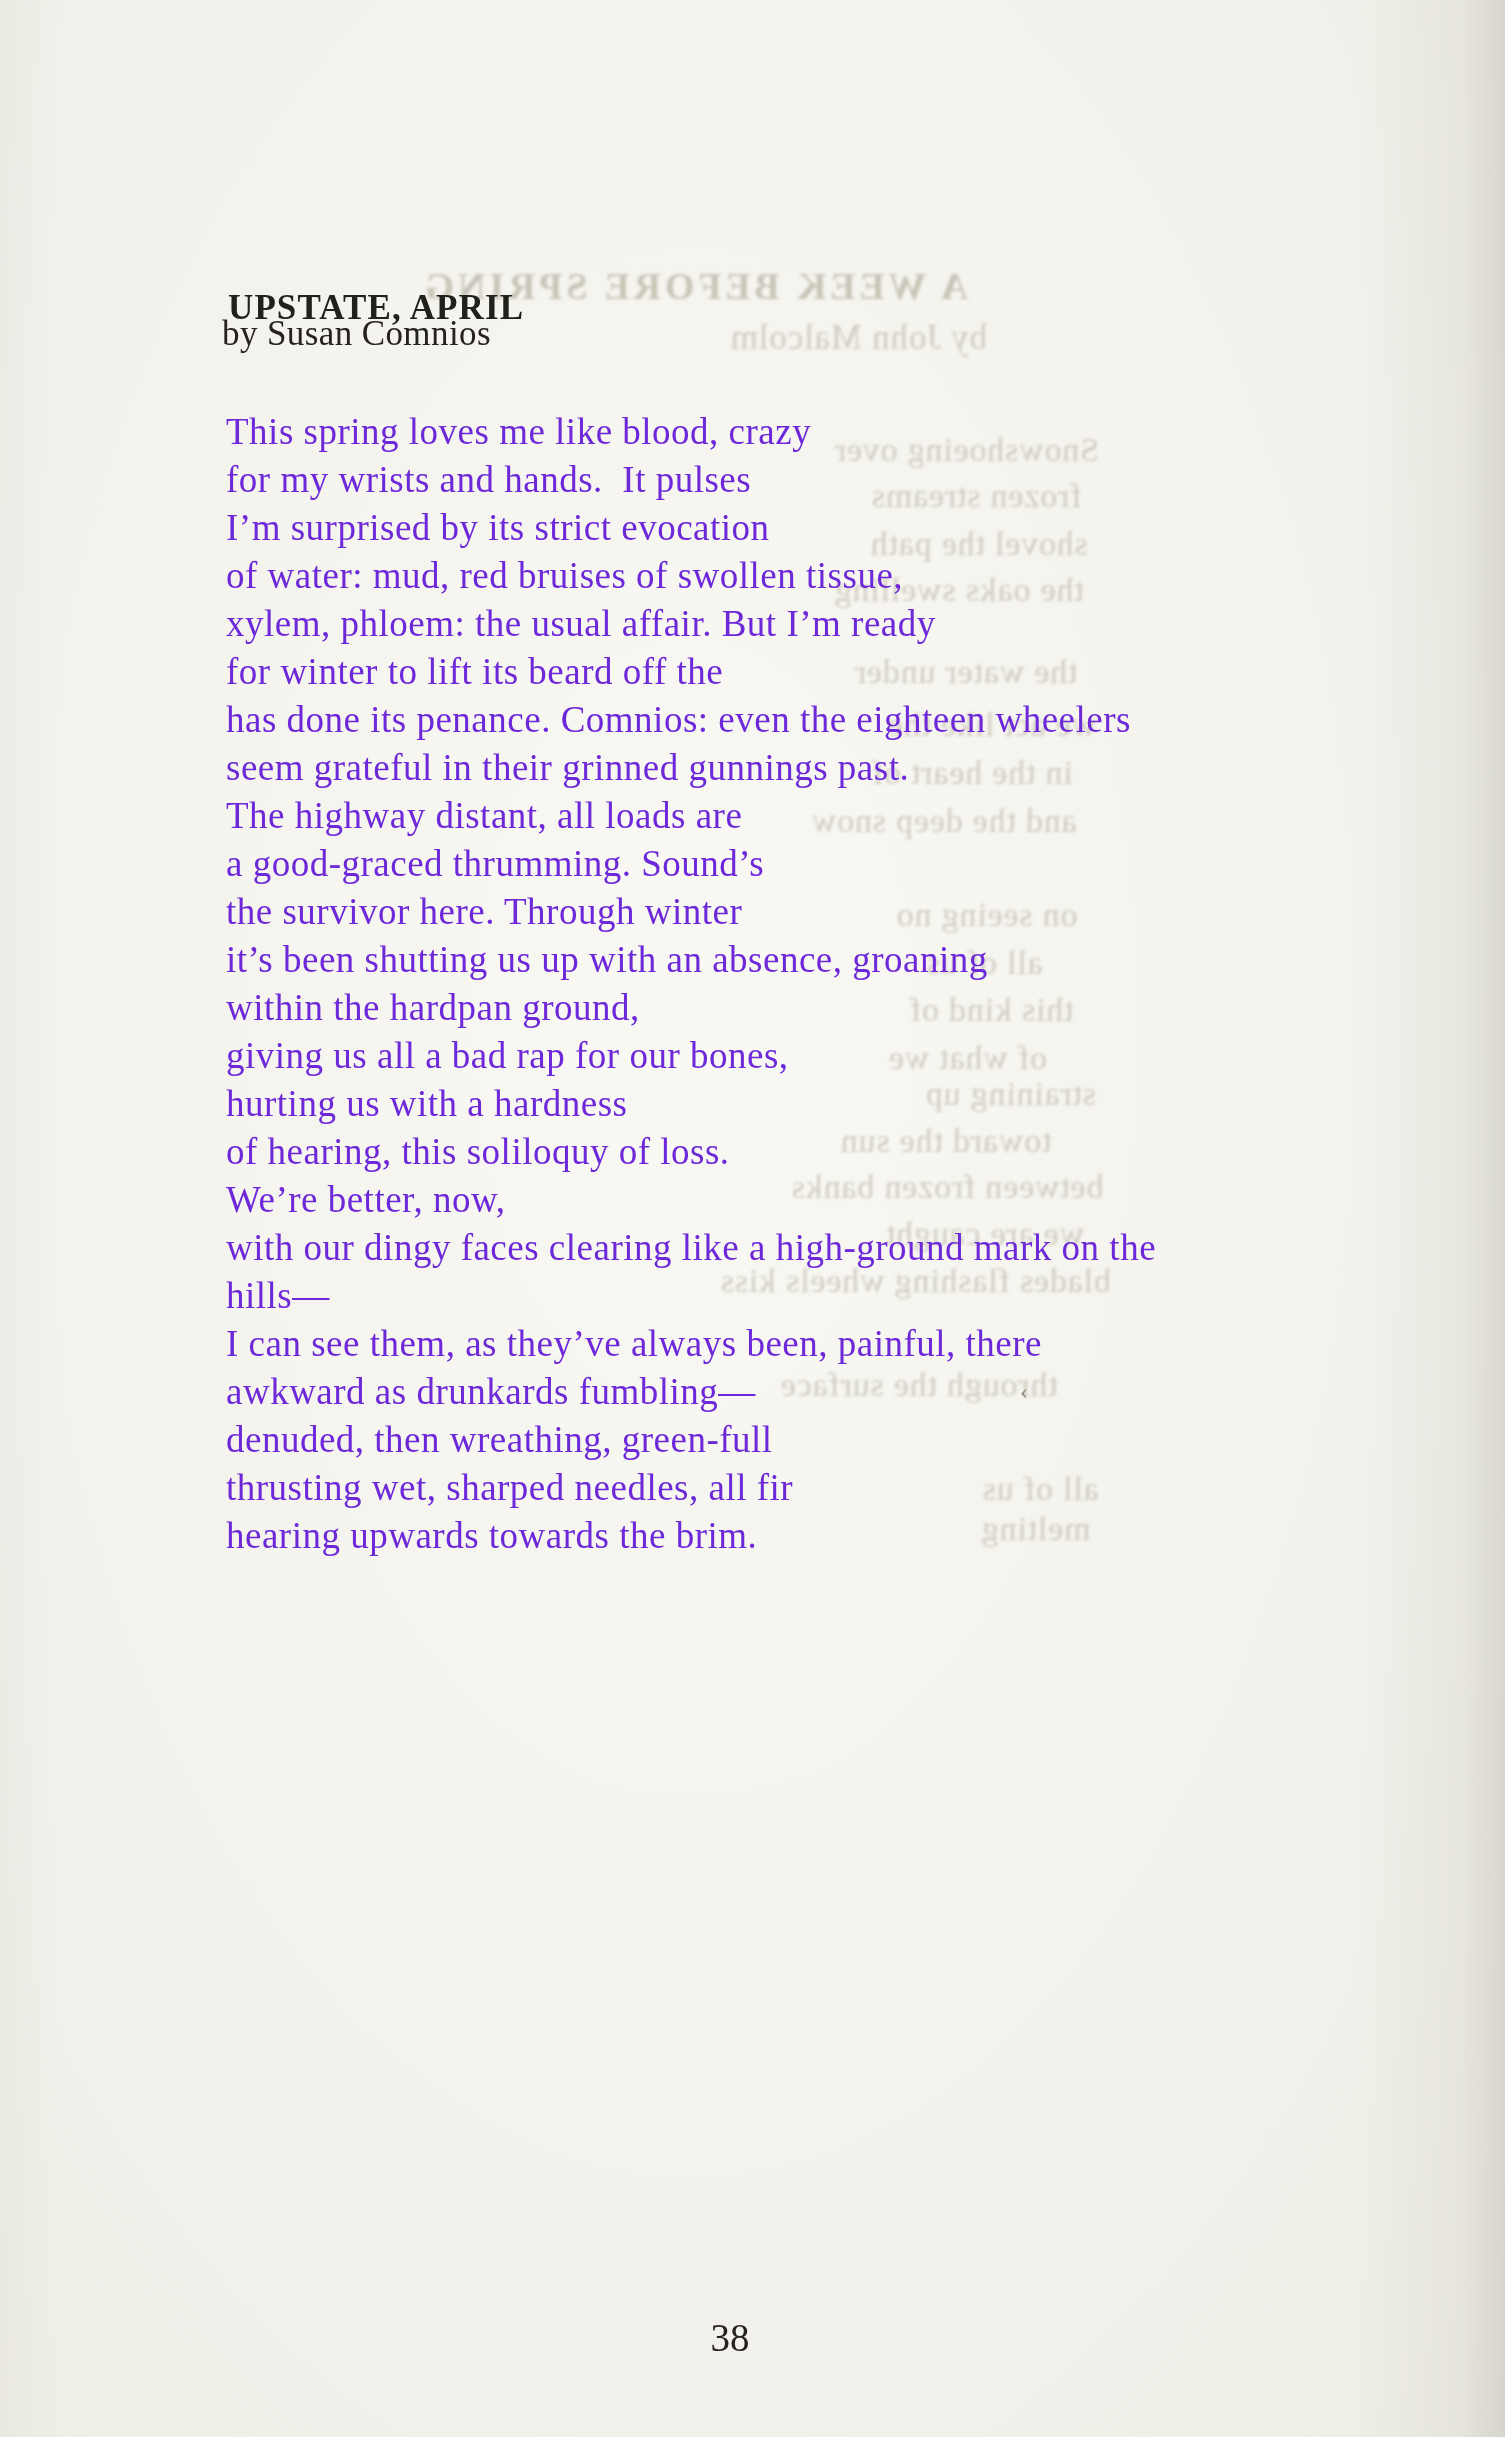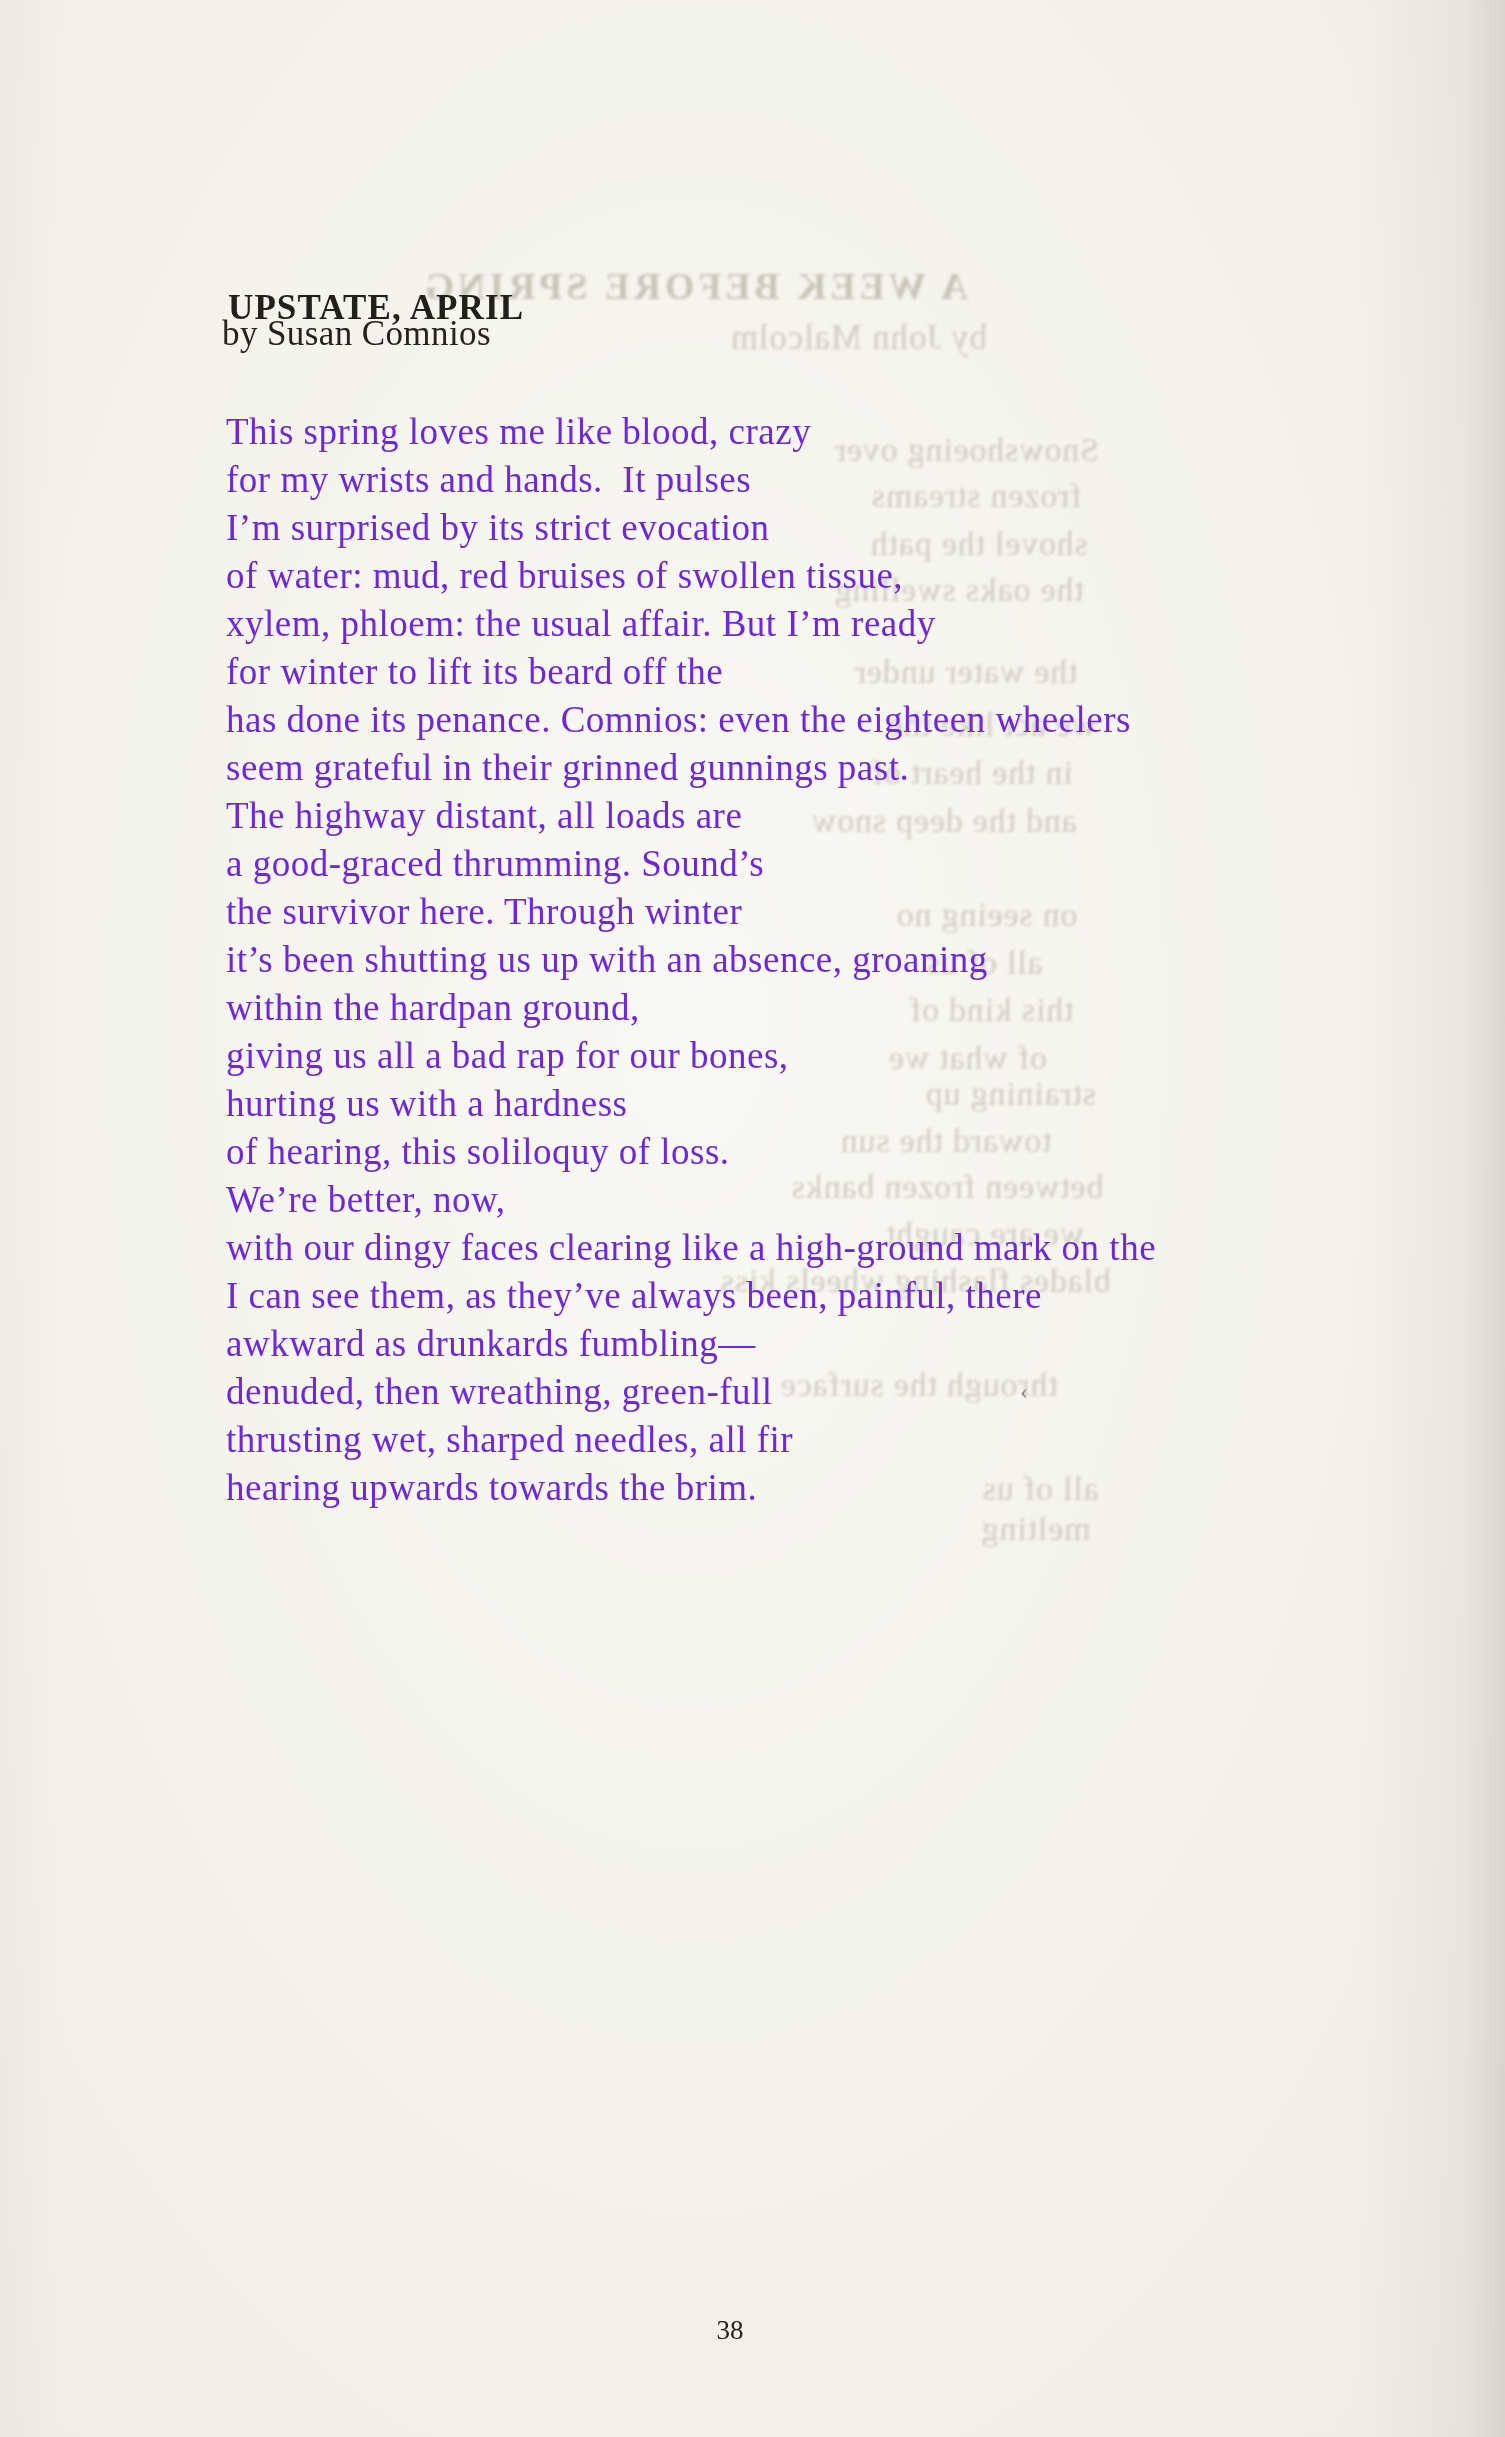--- a/index.html
+++ b/index.html
@@ -66,21 +66,21 @@
     white-space: pre;
     min-height: 48px;
   }
 
   .page-number {
     position: absolute;
     left: 0;
     top: 2315px;
     width: 1460px;
     text-align: center;
-    font-size: 27px;
+    font-size: 39px;
     color: #26231e;
   }
 
   
   .ghost-layer {
     position: absolute;
     inset: 0;
     pointer-events: none;
   }
   .ghost {
@@ -155,20 +155,21 @@
       <div class="poem-line">The highway distant, all loads are</div>
       <div class="poem-line">a good-graced thrumming. Sound’s</div>
       <div class="poem-line">the survivor here. Through winter</div>
       <div class="poem-line">it’s been shutting us up with an absence, groaning</div>
       <div class="poem-line">within the hardpan ground,</div>
       <div class="poem-line">giving us all a bad rap for our bones,</div>
       <div class="poem-line">hurting us with a hardness</div>
       <div class="poem-line">of hearing, this soliloquy of loss.</div>
       <div class="poem-line">We’re better, now,</div>
       <div class="poem-line">with our dingy faces clearing like a high-ground mark on the</div>
+      <div class="poem-line">hills—</div>
       <div class="poem-line">I can see them, as they’ve always been, painful, there</div>
       <div class="poem-line">awkward as drunkards fumbling—</div>
       <div class="poem-line">denuded, then wreathing, green-full</div>
       <div class="poem-line">thrusting wet, sharped needles, all fir</div>
       <div class="poem-line">hearing upwards towards the brim.</div>
     </div>
 
   <div class="page-number">38</div>
 
 </div>

